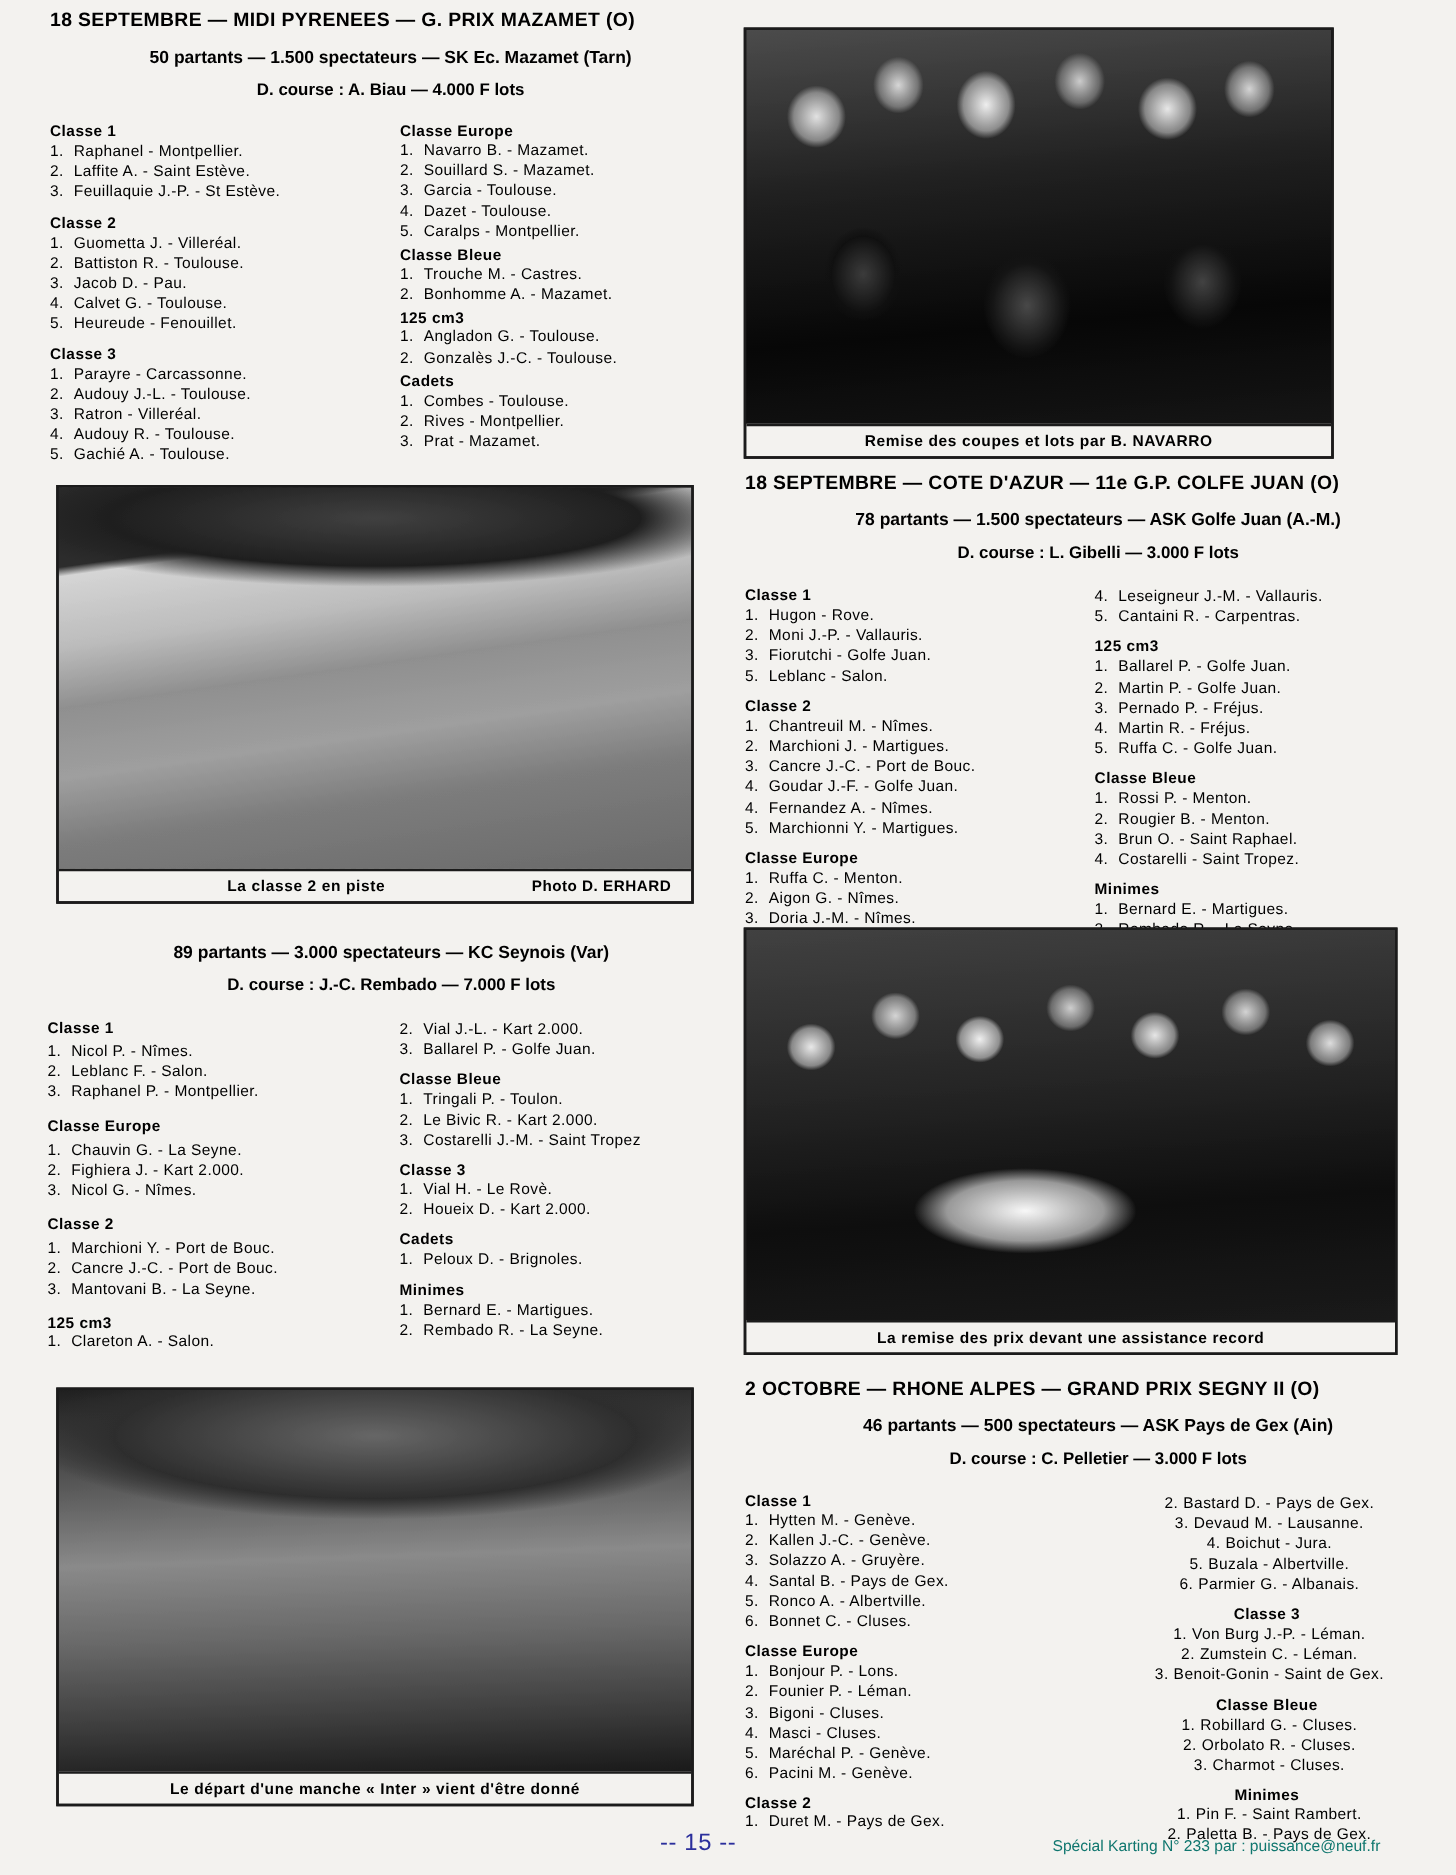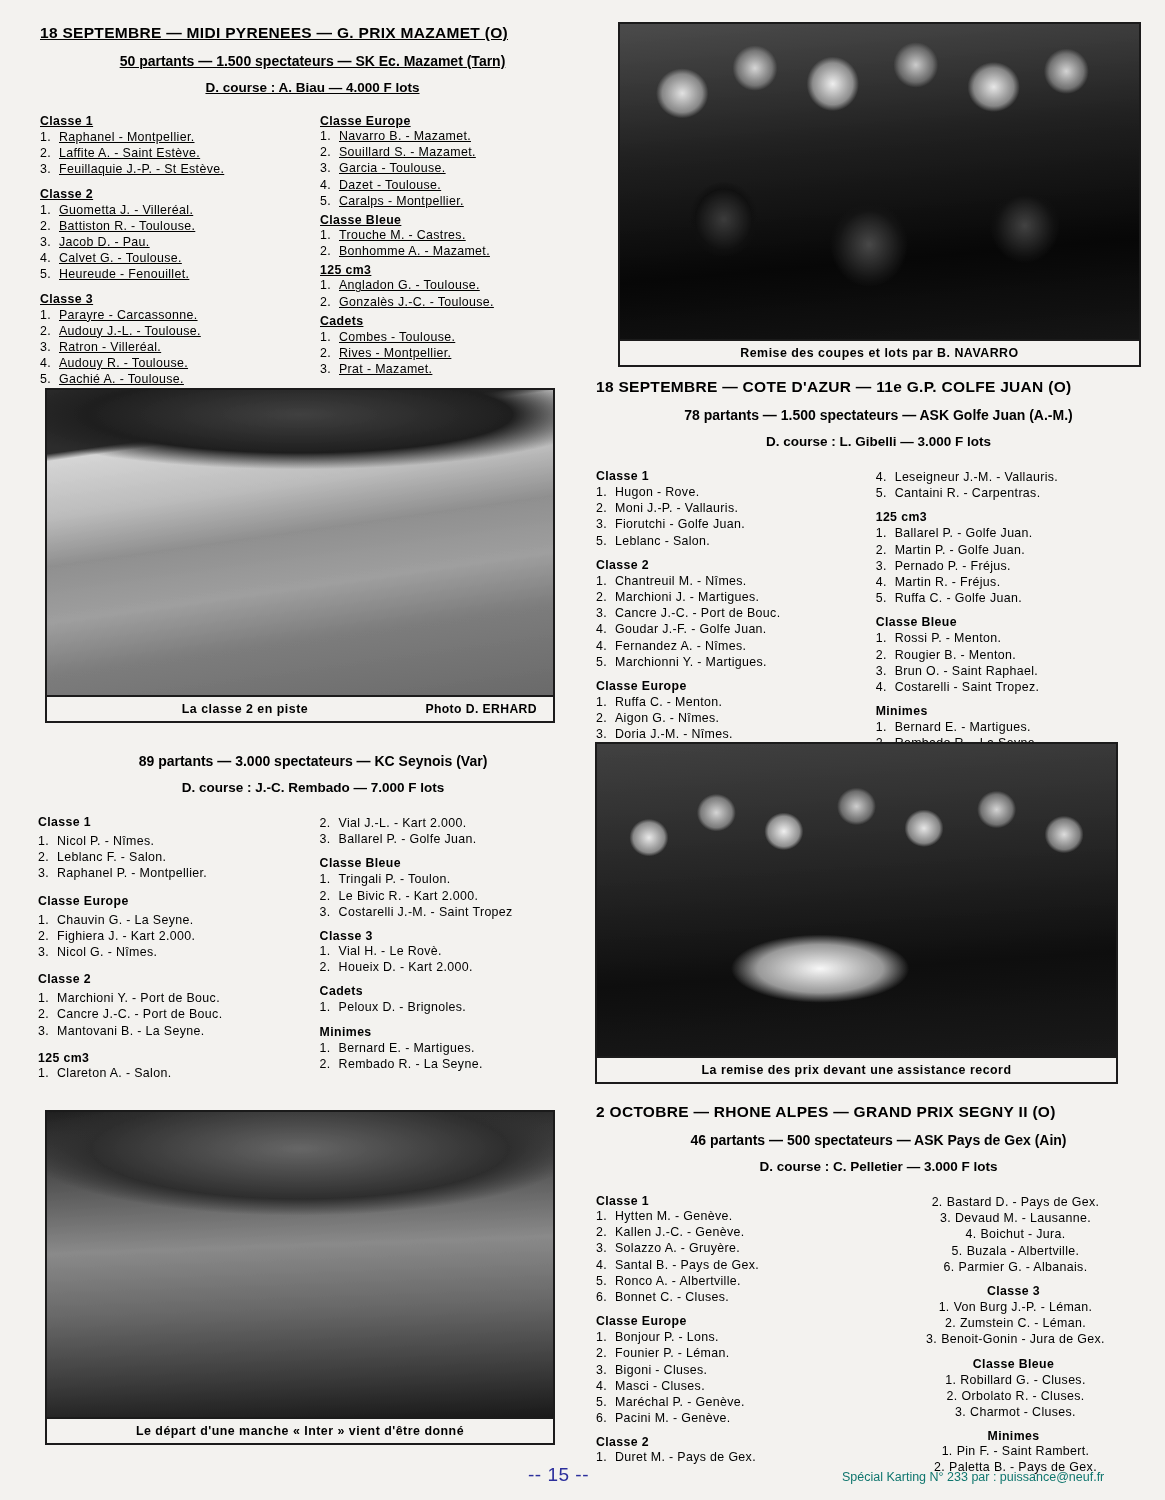--- a/index.html
+++ b/index.html
@@ -155,21 +155,21 @@
     font-size: 12.5px;
     color: #e2352c;
     white-space: nowrap;
   }
 </style>
 </head>
 <body>
 
 <div class="page">
 
-  <div style="position:absolute; left:40px; top:24px; width:545px;text-decoration:underline;">
+  <div style="position:absolute; left:40px; top:8px; width:545px;">
     <div class="ev-head">
       <div class="ev-title">18 SEPTEMBRE — MIDI PYRENEES — G. PRIX MAZAMET (O)</div>
       <div class="ev-sub">50 partants — 1.500 spectateurs — SK Ec. Mazamet (Tarn)</div>
       <div class="ev-sub2">D. course : A. Biau — 4.000 F lots</div>
     </div>
     <div class="res-cols" style="margin-top:19px;">
       <div class="res-col" style="width:280px;">
         <div class="grp">
           <div class="grp-title">Classe 1</div>
           <div class="ent"><span class="n">1.</span><span>Raphanel  -  Montpellier.</span></div>
@@ -215,21 +215,21 @@
         <div class="grp">
           <div class="grp-title">Cadets</div>
           <div class="ent"><span class="n">1.</span><span>Combes  -  Toulouse.</span></div>
           <div class="ent"><span class="n">2.</span><span>Rives  -  Montpellier.</span></div>
           <div class="ent"><span class="n">3.</span><span>Prat  -  Mazamet.</span></div>
         </div>
       </div>
     </div>
   </div>
 
-  <div class="photo-box" style="left:618px; top:22px; width:523px; height:345px; position:absolute;">
+  <div class="photo-box" style="left:595px; top:22px; width:472px; height:345px; position:absolute;">
     <div class="ph-img tex-crowd" style="height:315px;"></div>
     <div class="cap-bar">
       <span class="cap-txt">Remise des coupes et lots par B. NAVARRO</span>
     </div>
   </div>
 
   <div class="photo-box" style="left:45px; top:388px; width:510px; height:335px; position:absolute;">
     <div class="ph-img tex-track" style="height:305px;"></div>
     <div class="cap-bar">
       <span class="cap-txt" style="margin-right:110px;">La classe 2 en piste</span>
@@ -406,21 +406,21 @@
           <div class="ent"><span class="n">2.</span><span>Bastard D. - Pays de Gex.</span></div>
           <div class="ent"><span class="n">3.</span><span>Devaud M.  -  Lausanne.</span></div>
           <div class="ent"><span class="n">4.</span><span>Boichut  -  Jura.</span></div>
           <div class="ent"><span class="n">5.</span><span>Buzala  -  Albertville.</span></div>
           <div class="ent"><span class="n">6.</span><span>Parmier G. - Albanais.</span></div>
         </div>
         <div class="grp">
           <div class="grp-title">Classe  3</div>
           <div class="ent"><span class="n">1.</span><span>Von Burg J.-P.  -  Léman.</span></div>
           <div class="ent"><span class="n">2.</span><span>Zumstein C.  -  Léman.</span></div>
-          <div class="ent"><span class="n">3.</span><span>Benoit-Gonin  -  Jura de Gex.</span></div>
+          <div class="ent"><span class="n">3.</span><span>Benoit-Gonin  -  Saint de Gex.</span></div>
         </div>
         <div class="grp">
           <div class="grp-title">Classe  Bleue</div>
           <div class="ent"><span class="n">1.</span><span>Robillard G.  -  Cluses.</span></div>
           <div class="ent"><span class="n">2.</span><span>Orbolato R. - Cluses.</span></div>
           <div class="ent"><span class="n">3.</span><span>Charmot  -  Cluses.</span></div>
         </div>
         <div class="grp">
           <div class="grp-title tight">Minimes</div>
           <div class="ent"><span class="n">1.</span><span>Pin F.  -  Saint Rambert.</span></div>

